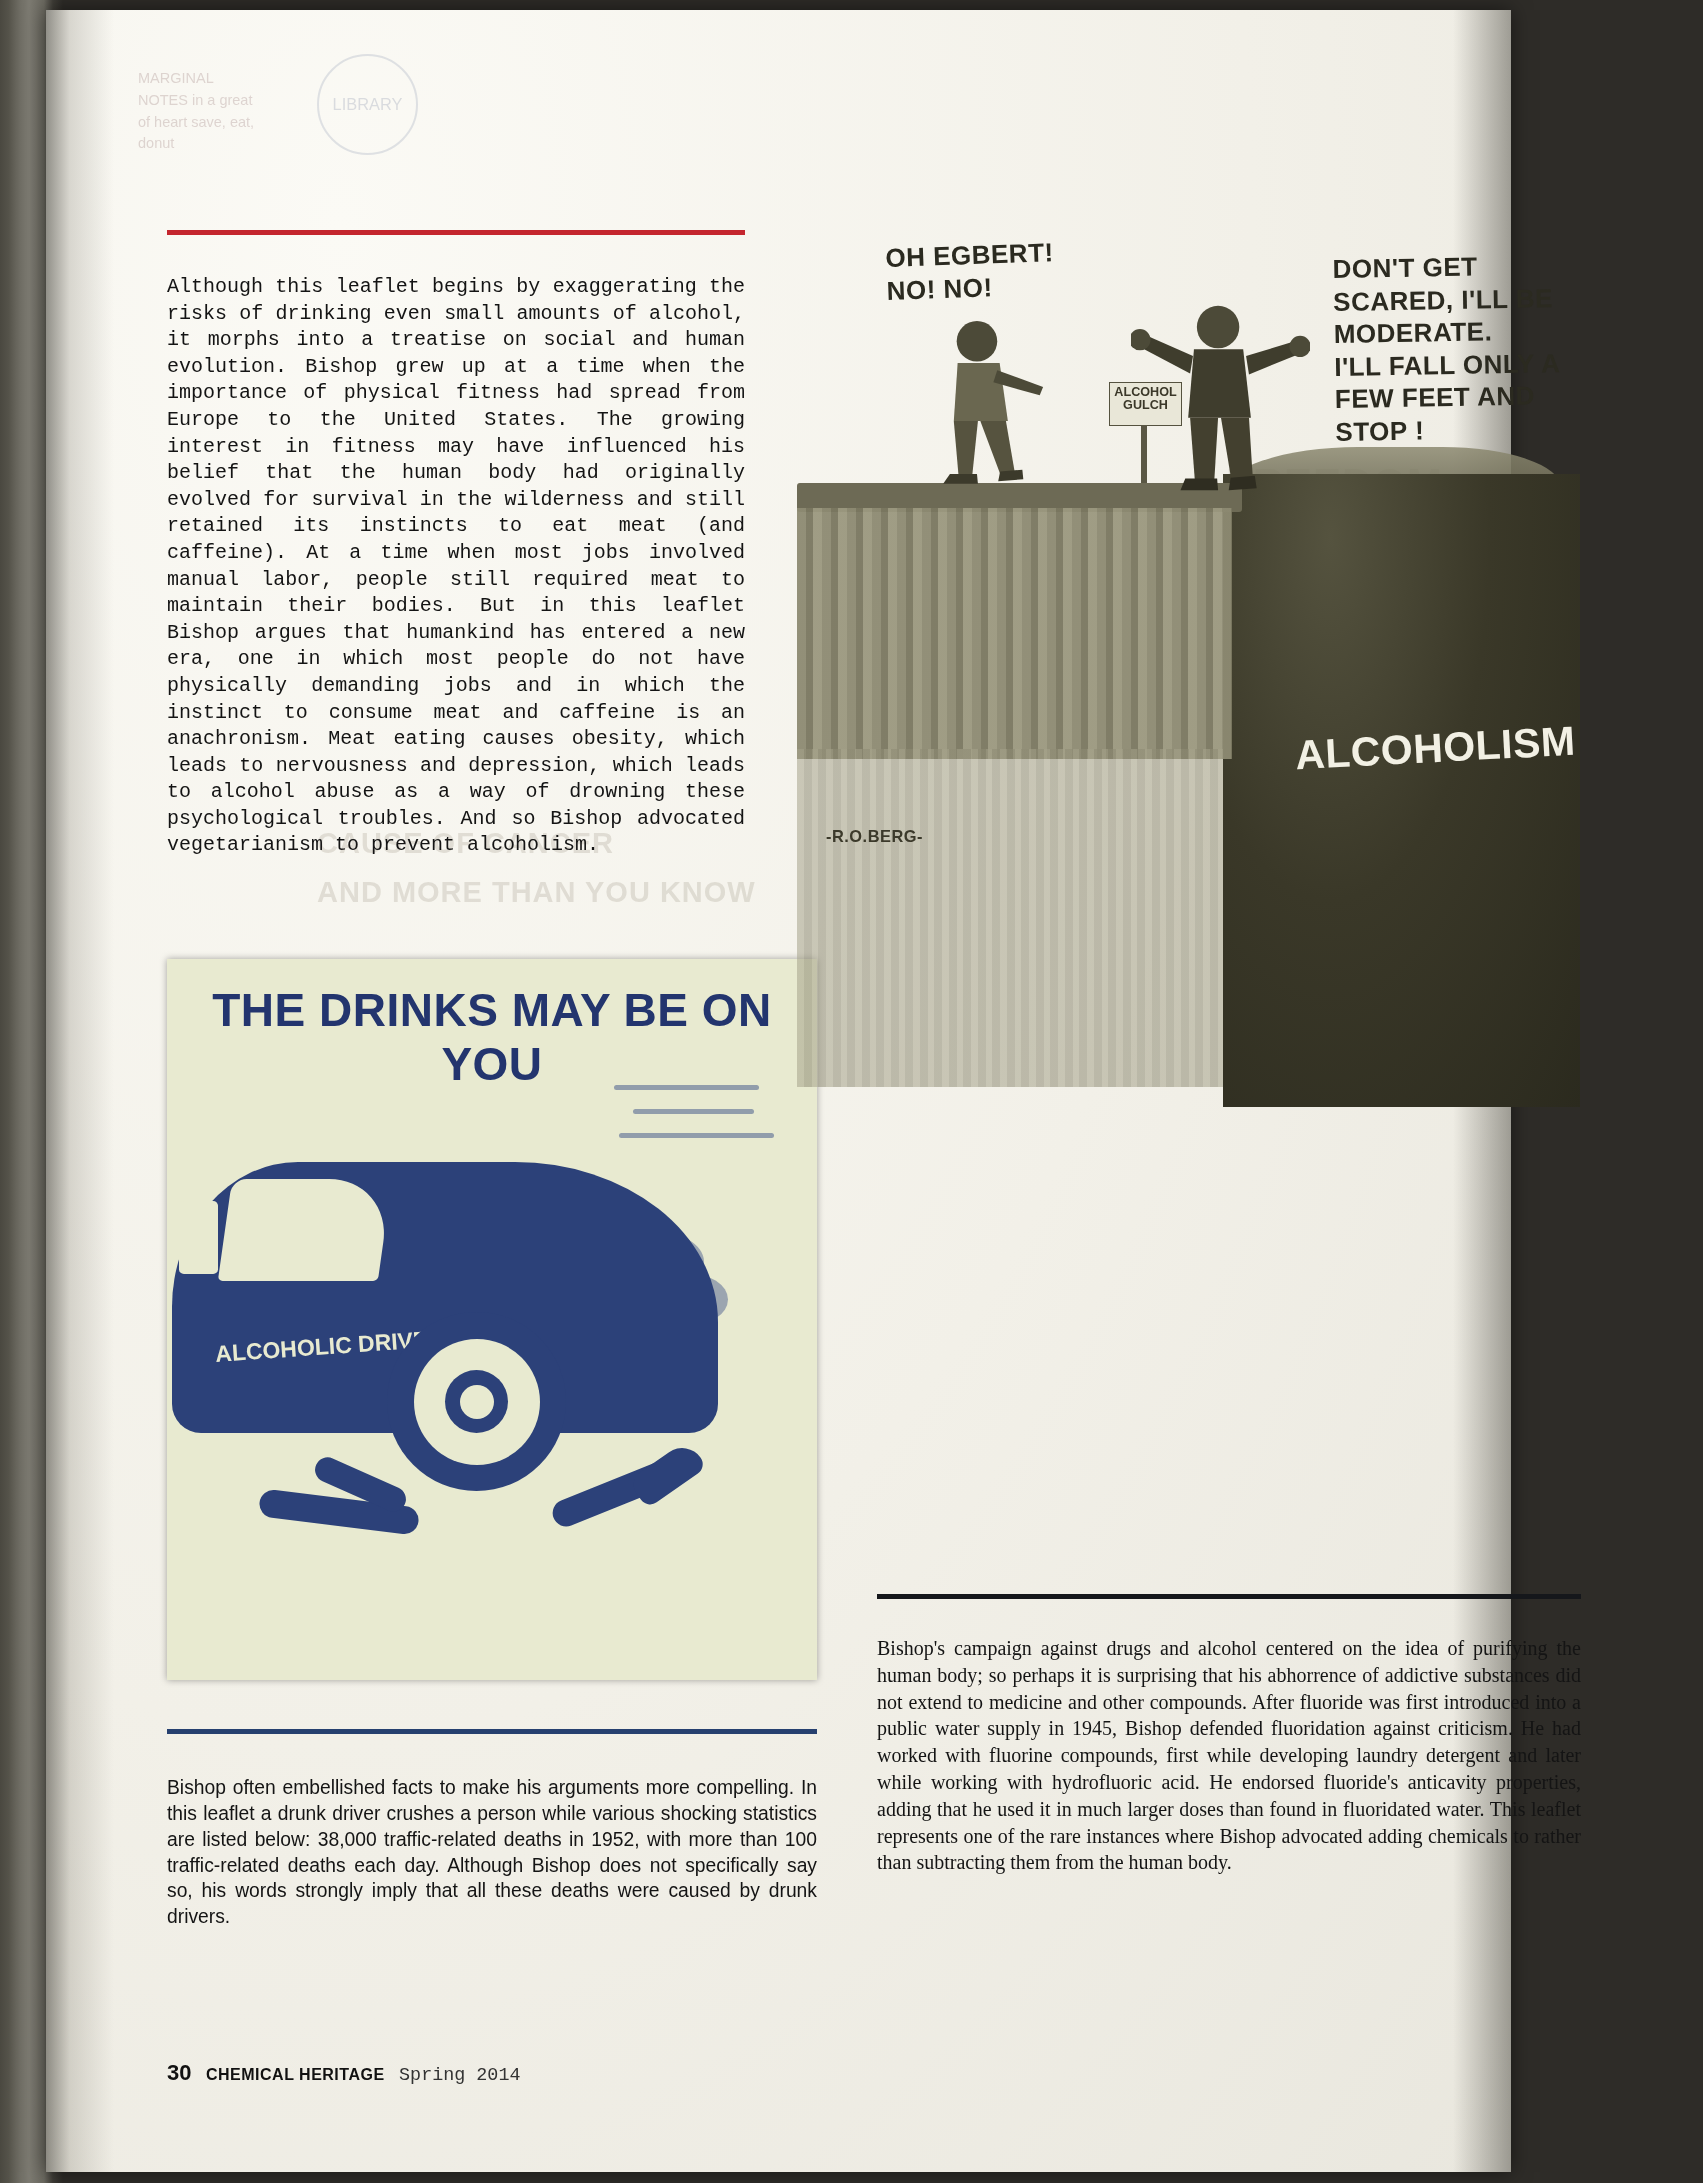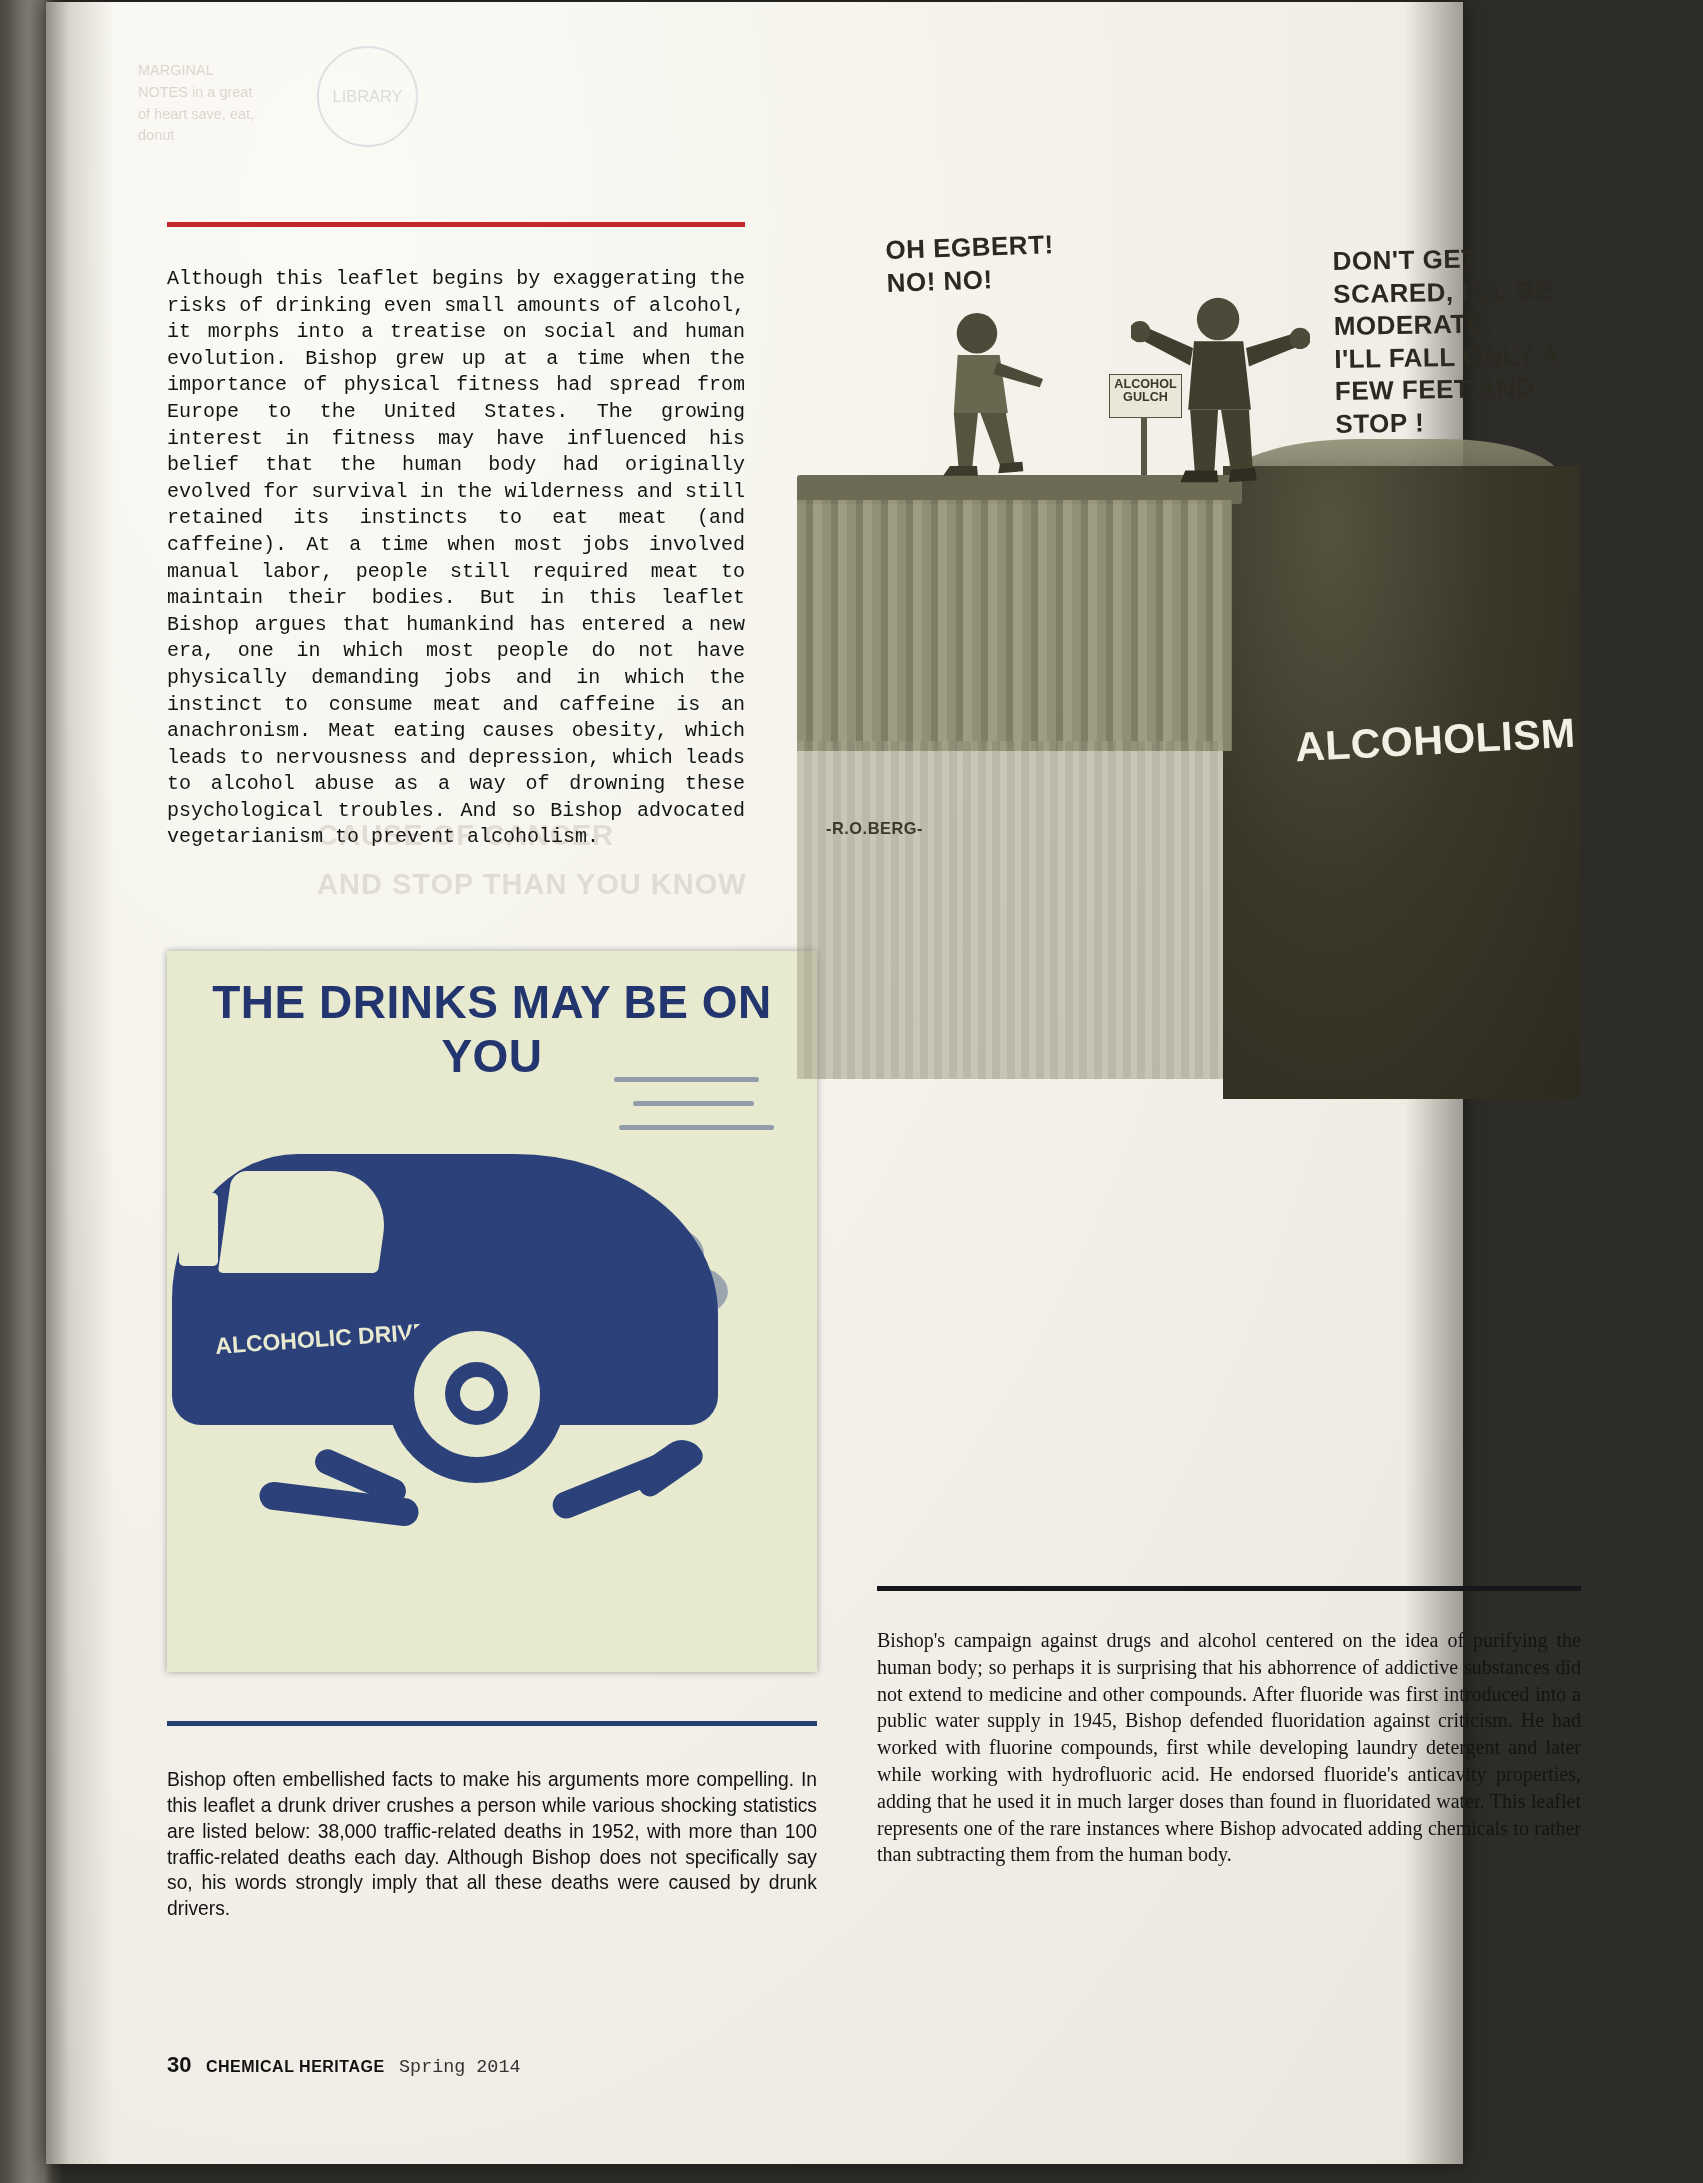--- a/index.html
+++ b/index.html
@@ -18,25 +18,26 @@
   
   .scan-bg {
     position: absolute;
     inset: 0;
     background: linear-gradient(90deg,#4a4840 0px,#55534a 8.7px,#6e6c63 19.3px,#7d7b72 29px, #6b6960 44px, #3f3d37 53px, #2e2c28 63px);
   }
   
   .paper {
     position: absolute;
     left: 46px;
-    top: 2px;
+    top: 10px;
     width: 1417px;
     height: 2162px;
     background: #f3f1ea;
     box-shadow: 0 0 19.3px rgba(0,0,0,.5);
+    padding-left: 48px;
   }
   .paper-inner {
     position: absolute;
     inset: 0;
     background:
       radial-gradient(ellipse at 20% 10%, #fbfaf5 0%, #f2f0e8 55%, #e9e7de 100%);
   }
   
   .gutter {
     position: absolute;
@@ -442,21 +443,21 @@
     <div class="gutter"></div>
     <div class="right-edge"></div>
 
     <div class="ghost-block">MARGINAL NOTES
 in a great of heart
 save, eat, donut</div>
     <div class="ghost-stamp">LIBRARY</div>
     <div class="ghost g1">FREEDOM</div>
     <div class="ghost g2">WATER</div>
     <div class="ghost g3">CAUSE OF CANCER</div>
-    <div class="ghost g4">AND STOP THAN YOU KNOW</div>
+    <div class="ghost g4">AND MORE THAN YOU KNOW</div>
     <div class="ghost-skull">☠</div>
 
     <div class="red-rule"></div>
     <div class="body-col-left">Although this leaflet begins by exaggerating the risks of drinking even small amounts of alcohol, it morphs into a treatise on social and human evolution. Bishop grew up at a time when the importance of physical fitness had spread from Europe to the United States. The growing interest in fitness may have influenced his belief that the human body had originally evolved for survival in the wilderness and still retained its instincts to eat meat (and caffeine). At a time when most jobs involved manual labor, people still required meat to maintain their bodies. But in this leaflet Bishop argues that humankind has entered a new era, one in which most people do not have physically demanding jobs and in which the instinct to consume meat and caffeine is an anachronism. Meat eating causes obesity, which leads to nervousness and depression, which leads to alcohol abuse as a way of drowning these psychological troubles. And so Bishop advocated vegetarianism to prevent alcoholism.</div>
     <svg class="arrow-red" width="44" height="24" viewBox="0 0 90 50">
       <path d="M0 20 L58 20 L58 6 L88 25 L58 44 L58 30 L0 30 Z" fill="#c4262e"></path>
     </svg>
 
     <div class="leaflet">
       <div class="leaflet-title">THE DRINKS MAY BE ON YOU</div>

